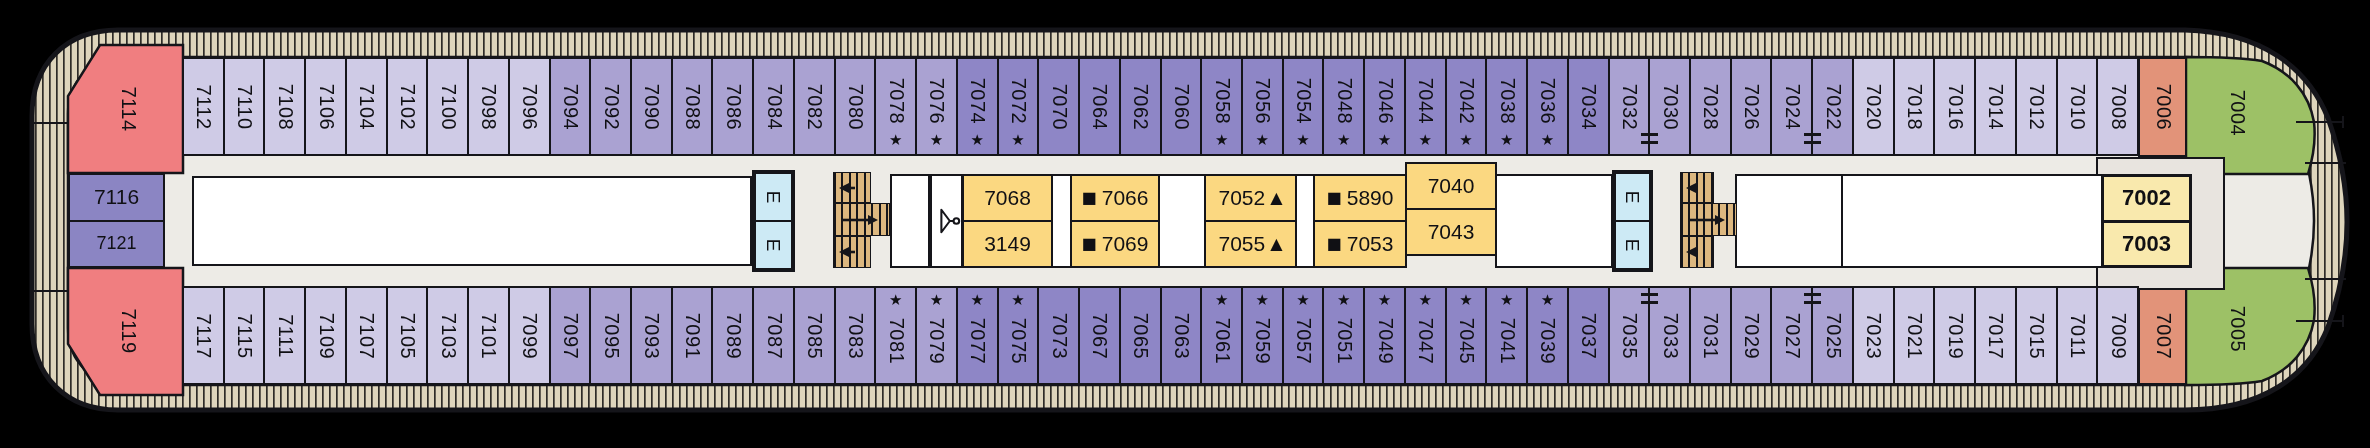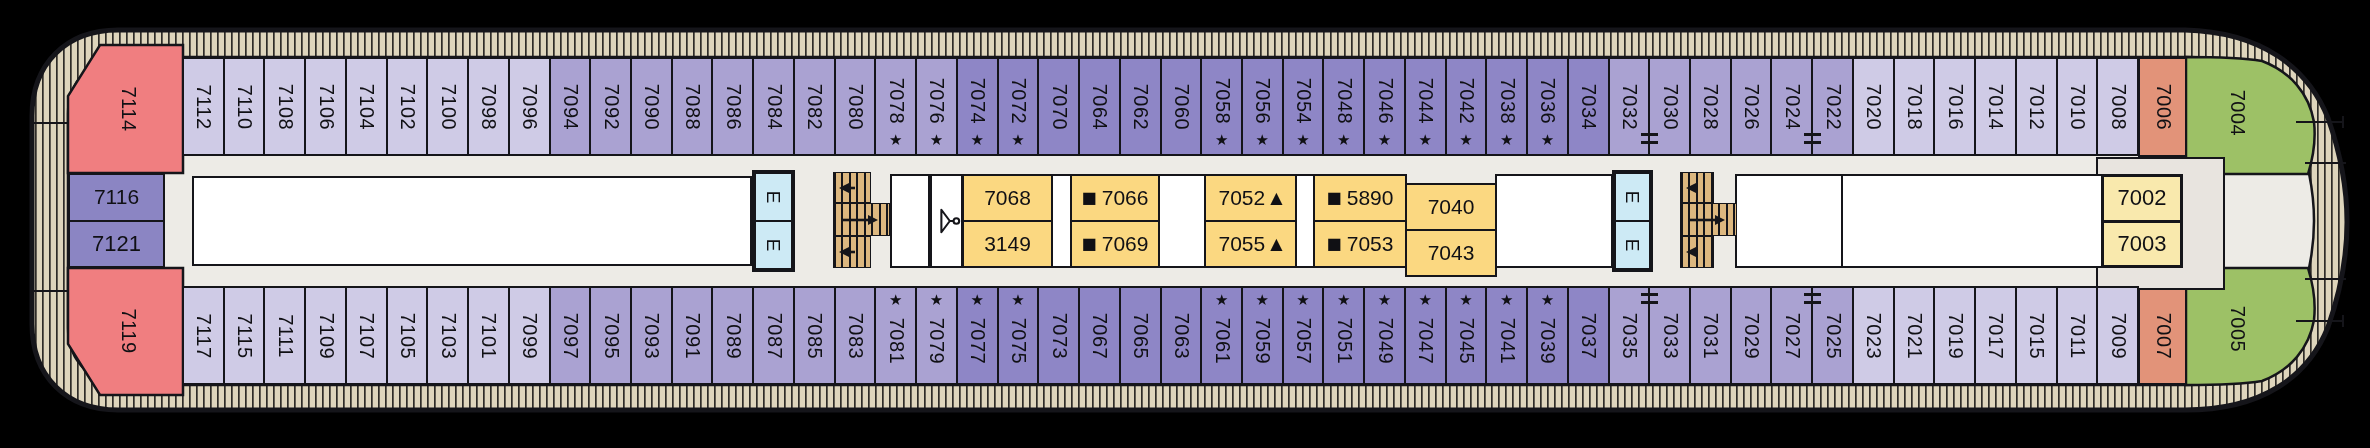--- a/index.html
+++ b/index.html
@@ -71,36 +71,36 @@
   </svg>
 
   <span class="vlab" style="left:128px;top:109px;">7114</span>
   <span class="vlab" style="left:128px;top:331px;">7119</span>
 
   <div class="block" style="left:68px;top:173px;width:97px;height:95px;background:#8b85c3;justify-content:center;">
     <div class="cell">
         <span class="hlab" style="font-size:21px">7116</span>
       </div>
     <div class="cell">
-        <span class="hlab" style="font-size:22px">7121</span>
+        <span class="hlab" style="font-size:18px">7121</span>
       </div>
   </div>
 
   <div class="cab" style="left:2138px;top:57px;width:49px;height:100px;background:#e29379;">
     <span class="vlab">7006</span>
   </div>
   <div class="cab" style="left:2138px;top:286px;width:49px;height:99px;background:#e29379;">
     <span class="vlab">7007</span>
   </div>
 
   <span class="vlab" style="left:2237px;top:113px;">7004</span>
   <span class="vlab" style="left:2237px;top:329px;">7005</span>
 
   <div class="flat" style="left:2096px;top:157px;width:129px;height:133px;background:#e8e4df;border:2.5px solid #15151a;"></div>
-  <div class="block" style="left:2101px;top:174px;width:82px;height:94px;background:#f9e9ad;border-width:3px;">
+  <div class="block" style="left:2101px;top:174px;width:91px;height:94px;background:#f9e9ad;border-width:3px;font-weight:bold;">
     <div class="cell" style="border-bottom-width:3px">
         <span class="hlab">7002</span>
       </div>
     <div class="cell">
         <span class="hlab">7003</span>
       </div>
   </div>
 
 
   <div id="dyn">
@@ -482,21 +482,21 @@
       <div class="block" style="left:1313px;top:174px;width:94px;height:94px;background:#fbd881;">
         <div class="cell">
           <span class="sym">■</span>
           <span class="hlab" style="font-size:21px">5890</span>
         </div>
         <div class="cell">
           <span class="sym">■</span>
           <span class="hlab" style="font-size:21px">7053</span>
         </div>
       </div>
-      <div class="block" style="left:1405px;top:183px;width:92px;height:94px;background:#fbd881;">
+      <div class="block" style="left:1405px;top:162px;width:92px;height:94px;background:#fbd881;">
         <div class="cell">
           <span class="hlab" style="font-size:21px">7040</span>
         </div>
         <div class="cell">
           <span class="hlab" style="font-size:21px">7043</span>
         </div>
       </div>
       <div class="elev" style="left:752px;top:170px;width:43px;height:102px;">
         <div class="ecell">
           <span>E</span>

